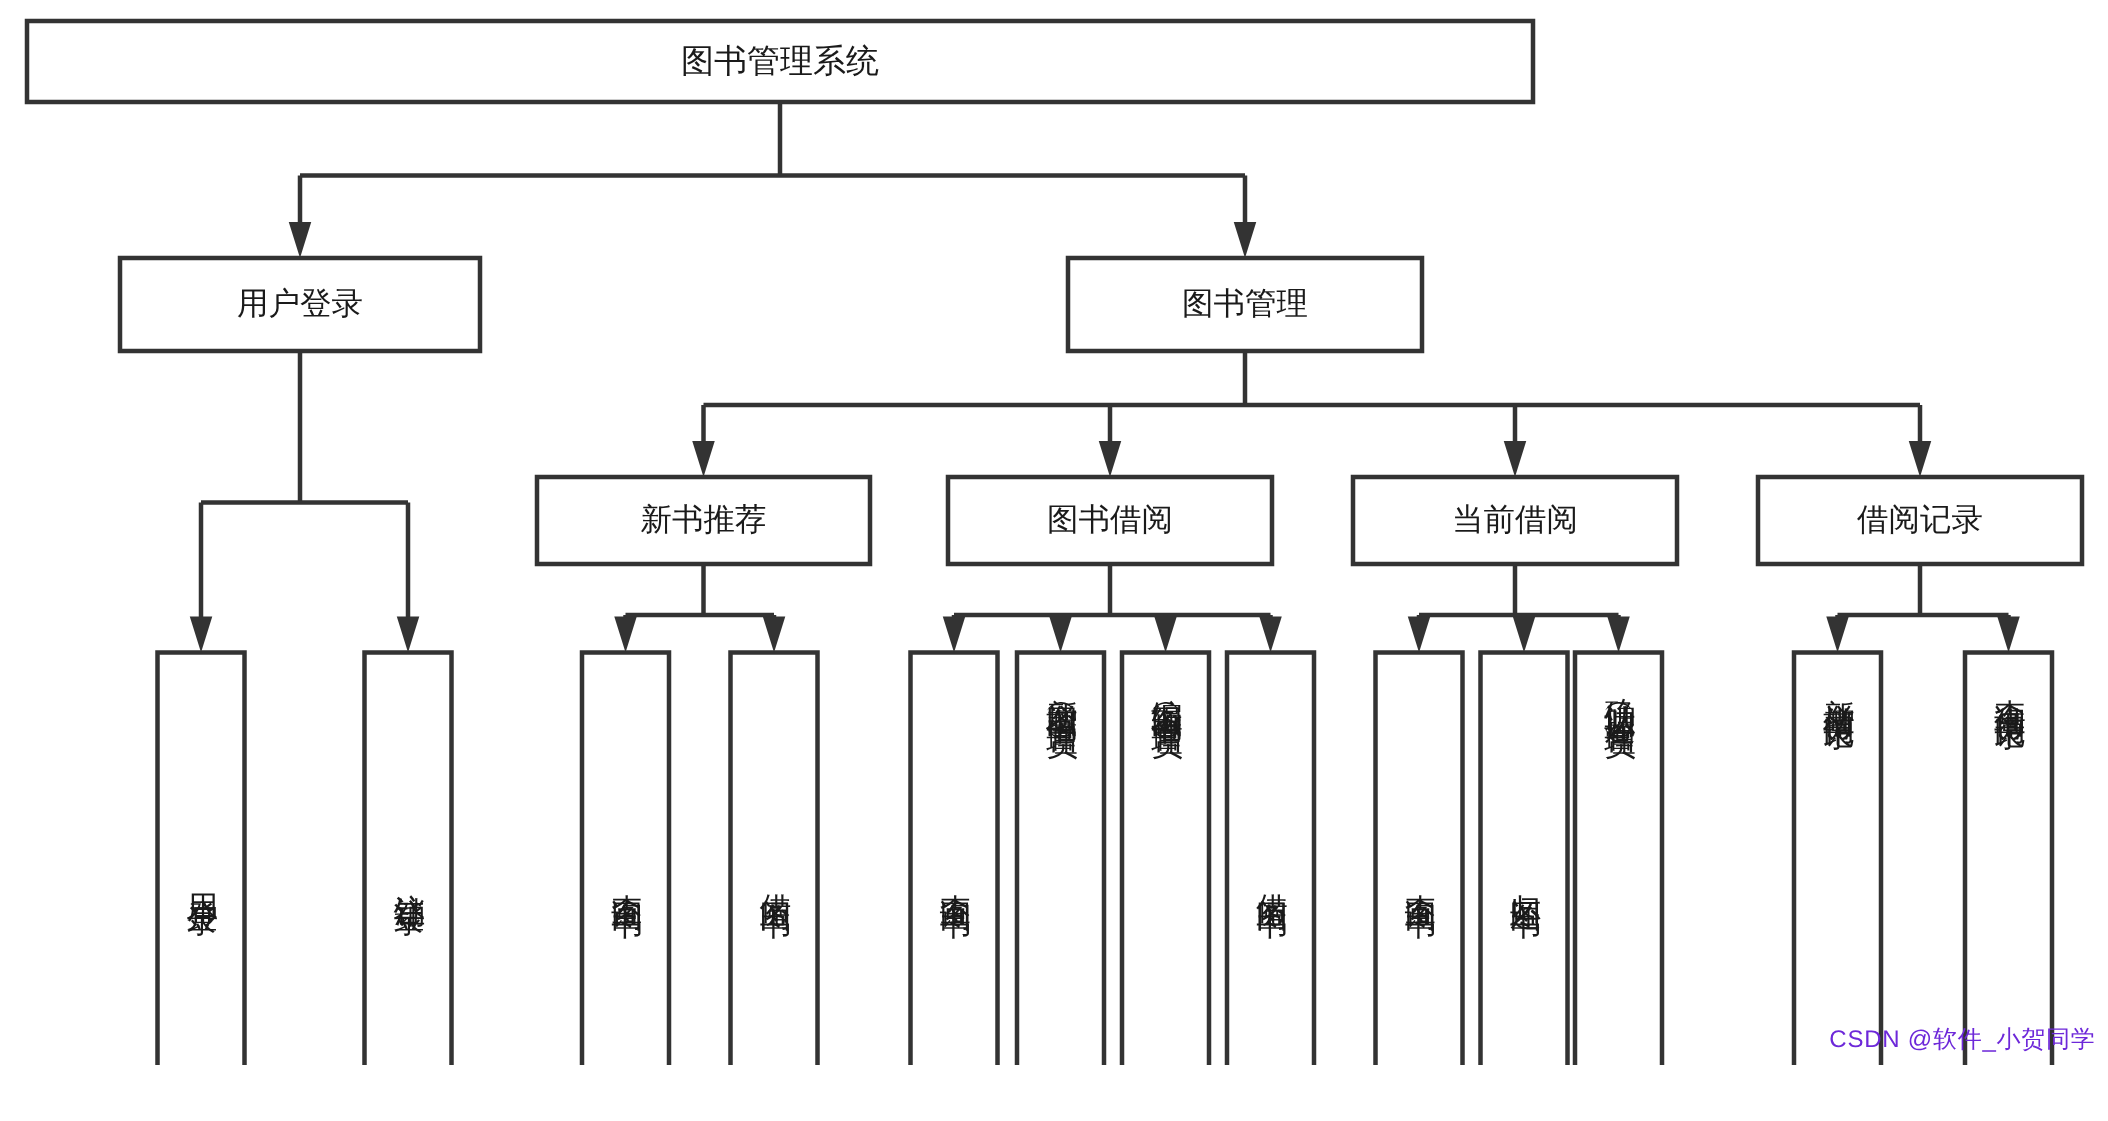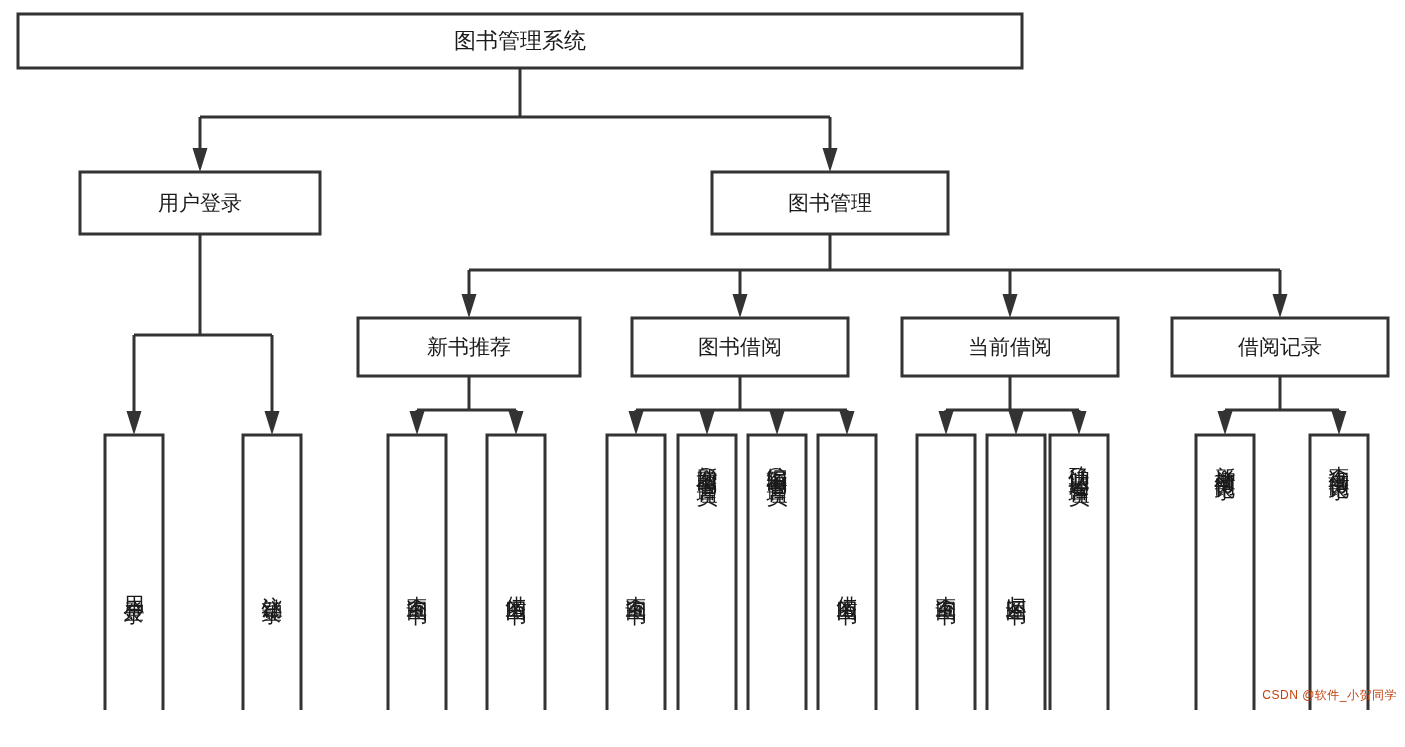--- a/index.html
+++ b/index.html
@@ -68,22 +68,22 @@
     line-height: 1.05;
     letter-spacing: 3px;
     color: #1a1a1a;
     white-space: nowrap;
   }
   .watermark {
     position: absolute;
     right: 8px;
     bottom: 6px;
     font-family: "Liberation Sans", "DejaVu Sans", sans-serif;
-    font-size: 12px;
-    color: #c2410c;
+    font-size: 16px;
+    color: #6d28d9;
     letter-spacing: 0.5px;
     white-space: nowrap;
   }
 </style>
 </head>
 <body>
 
 <div id="diagram-root">
 
   <svg class="flow" viewBox="0 0 1405 747">

